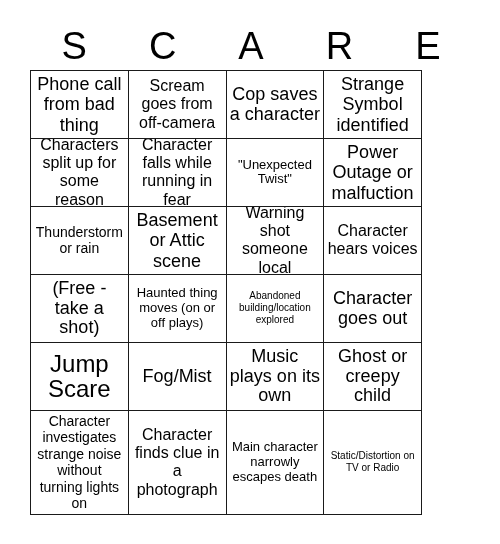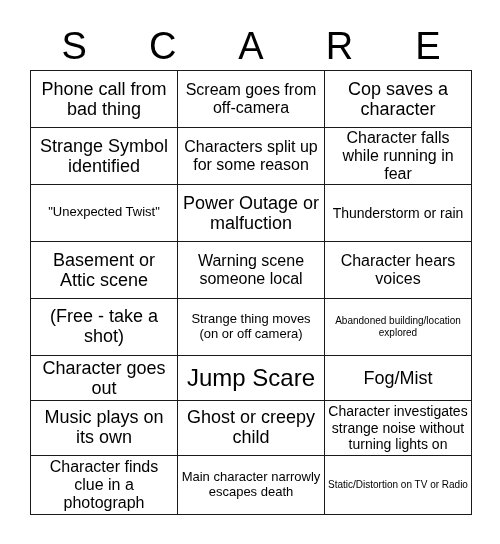--- a/index.html
+++ b/index.html
@@ -42,24 +42,24 @@
     line-height: 1;
     letter-spacing: 0;
     color: #000000;
   }
 
   
   #grid {
     position: absolute;
     left: 30px;
     top: 70px;
-    width: 442px;
+    width: 392px;
     height: 445px;
     display: grid;
-    grid-template-columns: repeat(3, 1fr);
+    grid-template-columns: repeat(4, 1fr);
     grid-template-rows: repeat(5, 1fr);
     border-top: 1.5px solid #1a1a1a;
     border-left: 1.5px solid #1a1a1a;
     box-sizing: border-box;
     background: #ffffff;
   }
   .cell {
     border-right: 1.5px solid #1a1a1a;
     border-bottom: 1.5px solid #1a1a1a;
     box-sizing: border-box;
@@ -130,30 +130,30 @@
       <span class="cell-text">Power Outage or malfuction</span>
     </div>
     <div class="cell fs-xs">
       <span class="cell-text">Thunderstorm or rain</span>
     </div>
     <div class="cell fs-lg">
       <span class="cell-text">Basement or Attic scene</span>
     </div>
 
     <div class="cell fs-md">
-      <span class="cell-text">Warning scene someone local</span>
+      <span class="cell-text">Warning shot someone local</span>
     </div>
     <div class="cell fs-md">
       <span class="cell-text">Character hears voices</span>
     </div>
     <div class="cell fs-xl">
       <span class="cell-text">(Free - take a shot)</span>
     </div>
     <div class="cell fs-sm">
-      <span class="cell-text">Strange thing moves (on or off camera)</span>
+      <span class="cell-text">Haunted thing moves (on or off plays)</span>
     </div>
     <div class="cell fs-xxs">
       <span class="cell-text">Abandoned building/location explored</span>
     </div>
 
     <div class="cell fs-lg">
       <span class="cell-text">Character goes out</span>
     </div>
     <div class="cell fs-xxl">
       <span class="cell-text">Jump Scare</span>

